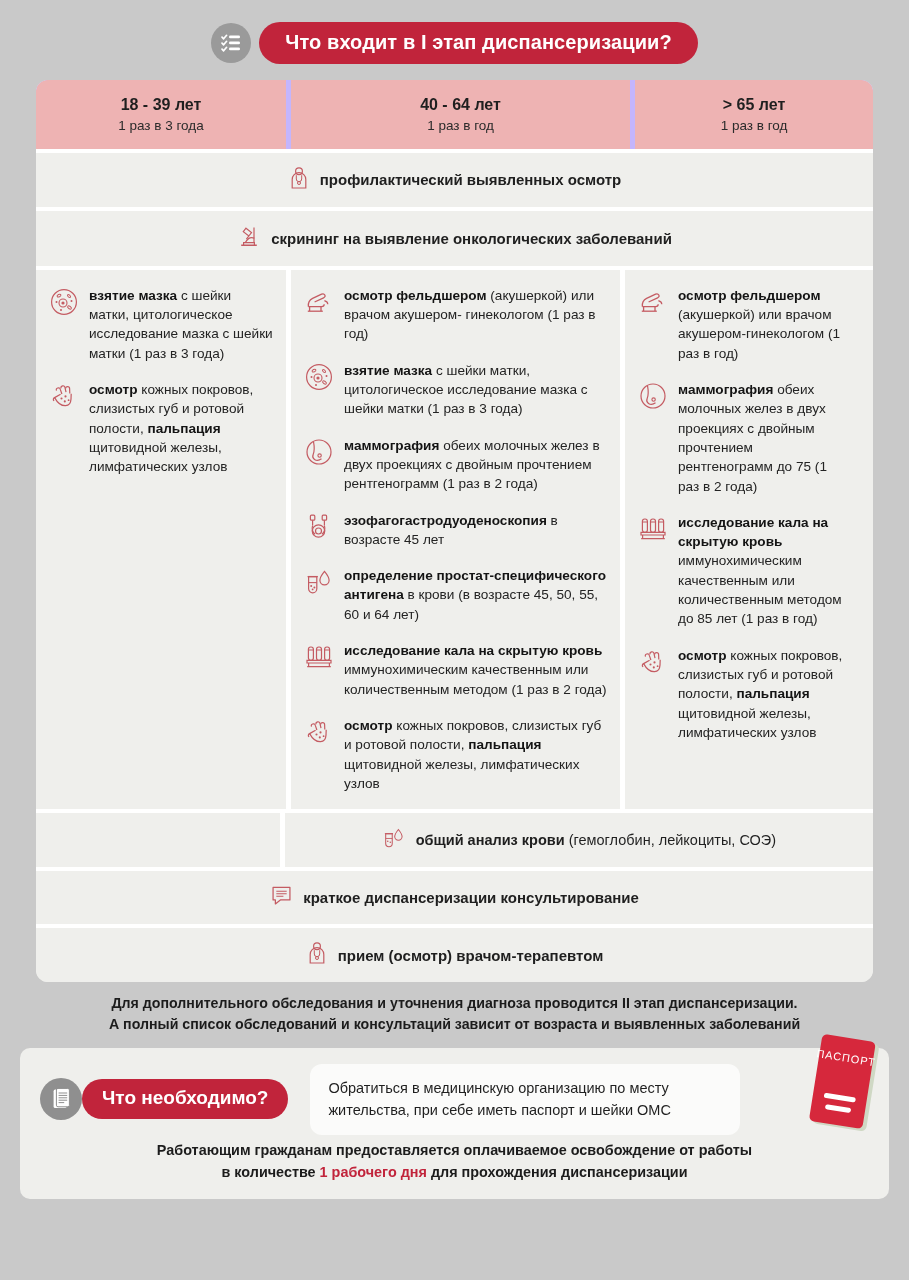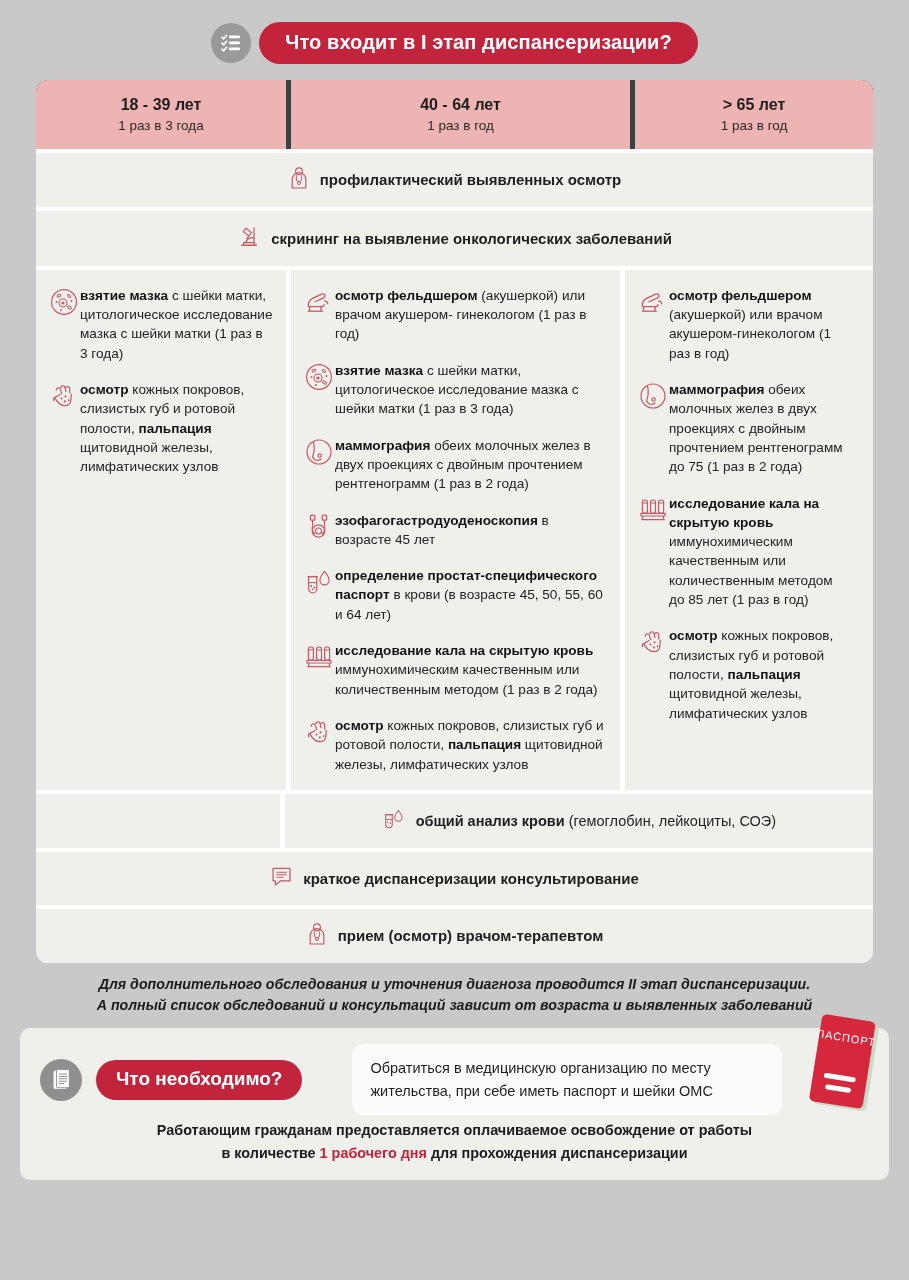--- a/index.html
+++ b/index.html
@@ -31,21 +31,21 @@
 
   
   .card{
     margin:0 36px;
     background:#efefec;
     border-radius:12px;
     overflow:hidden;
   }
 
   
-  .agerow{display:flex;background:#404040;}
+  .agerow{display:flex;background:#c4b5fd;}
   .agecell{
     background:#eeb3b3;
     text-align:center;
     padding:15px 6px 14px 6px;
     box-sizing:border-box;
   }
   .agecell:nth-child(1){width:250px;border-top-left-radius:10px;}
   .agecell:nth-child(2){width:339px;margin:0 5px;}
   .agecell:nth-child(3){width:238px;border-top-right-radius:10px;}
   .age-main{font-size:16px;font-weight:bold;color:#1f1f1f;line-height:1.25;}
@@ -61,62 +61,62 @@
   }
   .band-label{font-size:15px;font-weight:bold;color:#1f1f1f;}
 
   
   .cols{display:flex;background:#efefec;border-top:4px solid #fff;}
   .col{box-sizing:border-box;padding:16px 12px 14px 12px;}
   .col1{width:250px;}
   .col2{width:339px;border-left:5px solid #fff;border-right:5px solid #fff;}
   .col3{width:238px;}
 
-  .item{display:flex;margin-bottom:17px;align-items:flex-start;}
+  .item{display:flex;gap:9px;margin-bottom:17px;align-items:flex-start;}
   .item:last-child{margin-bottom:2px;justify-content:space-between;}
   .item-ico{flex:0 0 auto;width:32px;height:32px;display:flex;align-items:flex-start;justify-content:center;padding-top:1px;}
   .item-txt{font-size:13.6px;line-height:1.42;color:#232323;}
   .item-txt b{font-weight:bold;color:#141414;}
 
   
   .bloodrow{display:flex;background:#efefec;border-top:4px solid #fff;padding-left:19px;}
   .blood-empty{width:250px;background:#efefec;}
   .blood-main{
     width:659px;border-left:5px solid #fff;
     display:flex;align-items:center;justify-content:center;gap:10px;
     padding:13px 0 13px 0;box-sizing:border-box;
   }
   .blood-main .band-label{font-size:14.5px;}
   .blood-main .band-label span.norm{font-weight:normal;}
 
   
   .note{
     margin:11px 36px 0 36px;text-align:center;
-    font-size:14.2px;font-weight:bold;line-height:1.5;color:#1c1c1c;font-style:italic;
+    font-size:14.2px;font-weight:bold;line-height:1.5;color:#1c1c1c;
   }
 
   
   .bottom{
     position:relative;
     margin:12px 20px 0 20px;
     background:#efefec;border-radius:10px;
     padding:16px 20px 16px 20px;
     box-sizing:border-box;
   }
-  .brow{display:flex;align-items:center;gap:14px;}
+  .brow{display:flex;align-items:center;}
   .b-icon{
     width:42px;height:42px;border-radius:50%;background:#8f8f8f;
     display:flex;align-items:center;justify-content:center;flex:0 0 auto;
   }
   .b-pill{
     background:#c1243b;color:#fff;border-radius:20px;
     padding:8px 20px 10px 20px;font-size:19px;font-weight:bold;white-space:nowrap;
   }
   .b-white{
-    margin-left:36px;background:#fbfbfa;border-radius:12px;
+    margin-left:22px;background:#fbfbfa;border-radius:12px;
     padding:13px 18px;font-size:14.5px;line-height:1.55;color:#1f1f1f;
     width:430px;box-sizing:border-box;
   }
   .passport{
     position:absolute;right:10px;top:-12px;
     width:66px;height:96px;transform:rotate(9deg);
   }
   .b-foot{
     margin-top:4px;text-align:center;font-size:14.4px;font-weight:bold;
     line-height:1.55;color:#1c1c1c;
@@ -284,21 +284,21 @@
             <svg width="30" height="30" viewBox="0 0 30 30">
               <path d="M20.5 4.4 q4.6 5.6 4.6 8.8 a4.6 4.6 0 0 1 -9.2 0 q0-3.2 4.6-8.8 Z" fill="none" stroke="#c45b62" stroke-width="1.2"></path>
               <path d="M4.6 9.6 h8.2 v12.2 a4.1 4.1 0 0 1 -8.2 0 Z" fill="none" stroke="#c45b62" stroke-width="1.2"></path>
               <path d="M4.6 15.6 h8.2" stroke="#c45b62" stroke-width="1.1" fill="none"></path>
               <path d="M3.6 9.6 h10.2" stroke="#c45b62" stroke-width="1.3" fill="none"></path>
               <circle cx="7.2" cy="19" r="1" fill="#c45b62"></circle>
               <circle cx="10.4" cy="20.4" r="1" fill="#c45b62"></circle>
               <circle cx="8.6" cy="22.4" r=".9" fill="#c45b62"></circle>
             </svg>
           </span>
-          <span class="item-txt"><b>определение простат-специфического паспорт</b><span> в крови (в возрасте 45, 50, 55, 60 и 64 лет)</span></span>
+          <span class="item-txt"><b>определение простат-специфического антигена</b><span> в крови (в возрасте 45, 50, 55, 60 и 64 лет)</span></span>
         </div>
 
         <div class="item">
           <span class="item-ico">
             <svg width="30" height="30" viewBox="0 0 30 30">
               <rect x="4.4" y="5" width="5" height="13.4" rx="2.3" fill="none" stroke="#c45b62" stroke-width="1.2"></rect>
               <rect x="12.5" y="5" width="5" height="13.4" rx="2.3" fill="none" stroke="#c45b62" stroke-width="1.2"></rect>
               <rect x="20.6" y="5" width="5" height="13.4" rx="2.3" fill="none" stroke="#c45b62" stroke-width="1.2"></rect>
               <path d="M4.4 8 h5 M12.5 8 h5 M20.6 8 h5" stroke="#c45b62" stroke-width="1.1" fill="none"></path>
               <path d="M3 18.4 h24 v2.6 h-24 Z" fill="none" stroke="#c45b62" stroke-width="1.2"></path>

